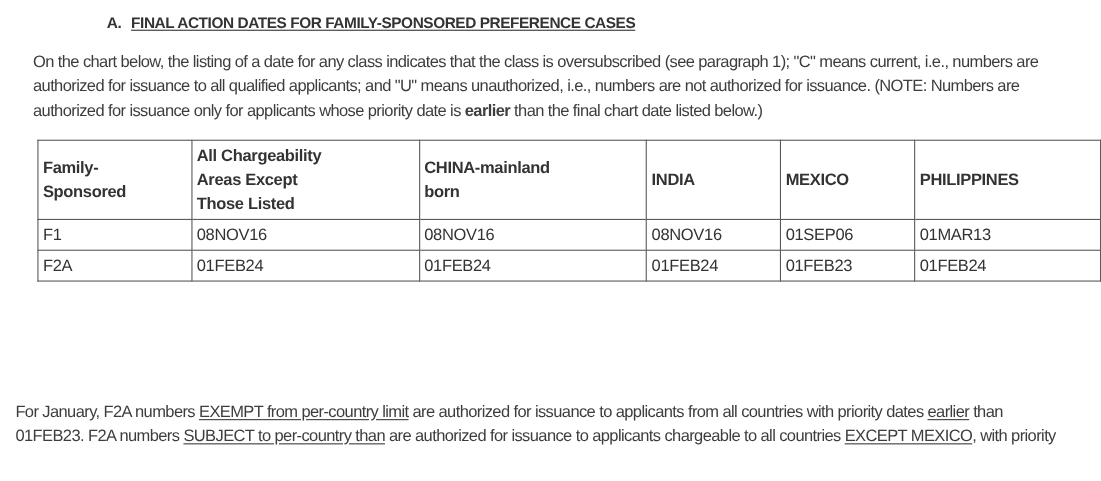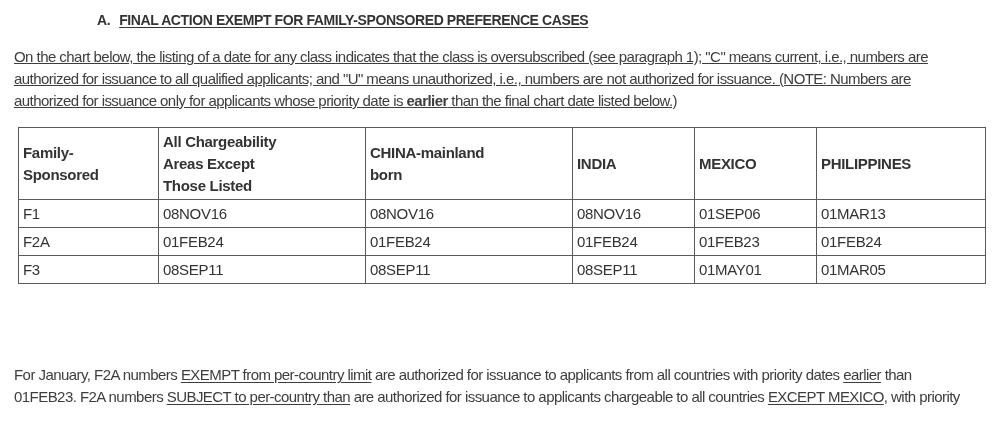--- a/index.html
+++ b/index.html
@@ -15,41 +15,41 @@
   .title{
     position:absolute;left:97px;top:12px;
     font-size:14px;font-weight:700;letter-spacing:-0.4px;color:#333;white-space:nowrap;
   }
   .title .prefix{margin-right:9px;}
   .title .utext{text-decoration:underline;text-underline-offset:2px;}
   .para{position:absolute;font-size:15px;line-height:22px;letter-spacing:-0.55px;color:var(--text);}
   .para .line{white-space:nowrap;}
   .para .b{font-weight:700;}
   .para .u{text-decoration:underline;text-underline-offset:2px;}
-  #para1{left:14px;top:46px;text-decoration:underline;}
+  #para1{left:30px;top:46px;}
   #para2{left:14px;top:364px;}
   table.fad{
-    position:absolute;left:18px;top:127px;
+    position:absolute;left:34px;top:127px;
     border-collapse:collapse;table-layout:fixed;
     font-size:15px;letter-spacing:-0.3px;color:#333;background:var(--bg);padding-left:34px;
   }
   table.fad th,table.fad td{
     border:1.5px solid var(--border);
     padding:0 4px;text-align:left;vertical-align:middle;line-height:22px;
   }
   table.fad thead th{font-weight:700;height:71px;}
   table.fad tbody td{font-weight:400;height:27px;}
 </style>
 </head>
 <body>
 
 <div class="page">
 
   <div class="title">
-    <span class="prefix">A.</span><span class="utext">FINAL ACTION EXEMPT FOR FAMILY-SPONSORED PREFERENCE CASES</span>
+    <span class="prefix">A.</span><span class="utext">FINAL ACTION DATES FOR FAMILY-SPONSORED PREFERENCE CASES</span>
   </div>
 
   <div class="para" id="para1">
       <div class="line"><span class="">On the chart below, the listing of a date for any class indicates that the class is oversubscribed (see paragraph 1); "C" means current, i.e., numbers are</span></div>
       <div class="line"><span class="">authorized for issuance to all qualified applicants; and "U" means unauthorized, i.e., numbers are not authorized for issuance. (NOTE: Numbers are</span></div>
       <div class="line"><span class="">authorized for issuance only for applicants whose priority date is </span><span class="b">earlier</span><span class=""> than the final chart date listed below.)</span></div>
     </div>
 
   <table class="fad">
     <colgroup>
@@ -80,28 +80,20 @@
           <td>01MAR13</td>
         </tr>
         <tr>
           <td>F2A</td>
           <td>01FEB24</td>
           <td>01FEB24</td>
           <td>01FEB24</td>
           <td>01FEB23</td>
           <td>01FEB24</td>
         </tr>
-        <tr>
-          <td>F3</td>
-          <td>08SEP11</td>
-          <td>08SEP11</td>
-          <td>08SEP11</td>
-          <td>01MAY01</td>
-          <td>01MAR05</td>
-        </tr>
       </tbody>
   </table>
 
   <div class="para" id="para2">
       <div class="line"><span class="">For January, F2A numbers </span><span class="u">EXEMPT from per-country limit</span><span class=""> are authorized for issuance to applicants from all countries with priority dates </span><span class="u">earlier</span><span class=""> than</span></div>
       <div class="line"><span class="">01FEB23. F2A numbers </span><span class="u">SUBJECT to per-country than</span><span class=""> are authorized for issuance to applicants chargeable to all countries </span><span class="u">EXCEPT MEXICO</span><span class="">, with priority</span></div>
     </div>
 
 </div>
 

